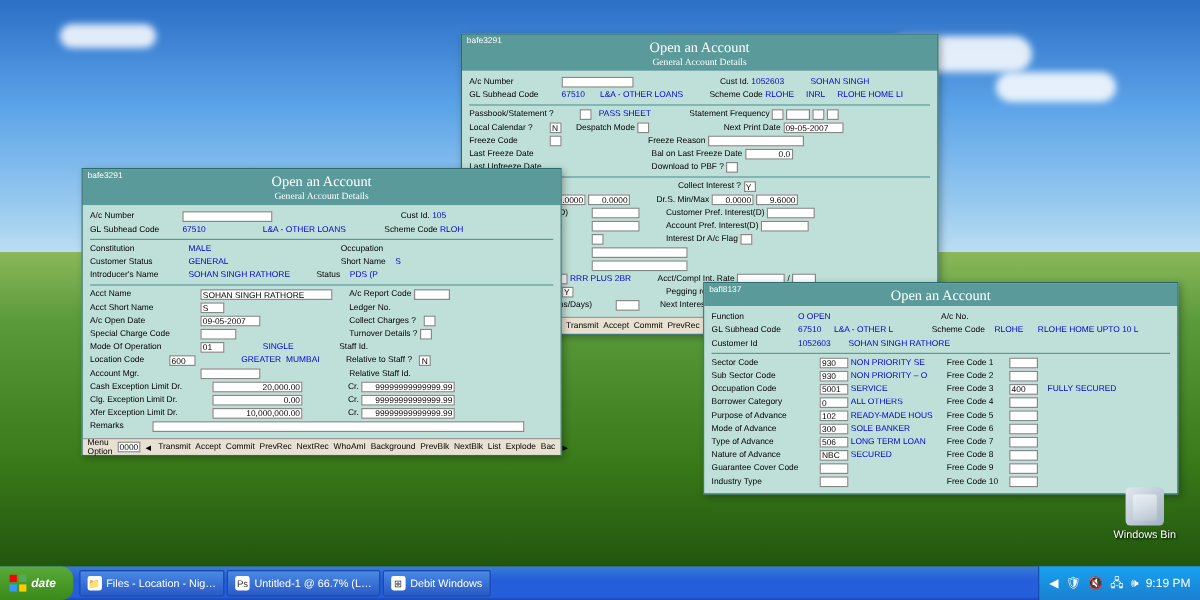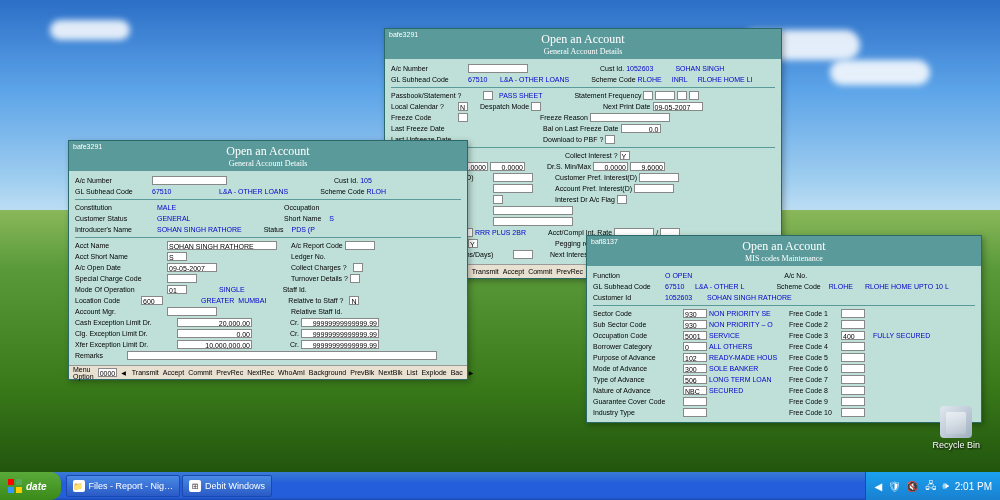--- a/index.html
+++ b/index.html
@@ -368,21 +368,20 @@
       <span>Explode</span> 
       <span>Bac</span>
     <span class="arrow-r"></span>
   </div>
 </div>
 
 <div class="window" style="top:235px; left:586px; width:396px;">
   <div class="tiny-id">bafl8137</div>
   <div class="titlebar">
     <div>Open an Account</div>
-    <div class="titlebar-sub">MIS codes Maintenance</div>
   </div>
   <div class="body-area">
     <div class="row">
       <span class="lbl" style="width:70px">Function</span>
       <span class="val">O OPEN</span>
       <span class="lbl" style="margin-left:90px">A/c No.</span>
     </div>
     <div class="row">
       <span class="lbl" style="width:70px">GL Subhead Code</span>
       <span class="val" style="width:28px">67510</span>
@@ -477,40 +476,44 @@
     <span class="lbl" style="width:50px">Free Code 10</span>
     <span class="inp" style="width:24px"></span>
 
   </div>
       </div>
   </div>
 </div>
 
 <div class="desktop-icon">
   <div class="bin-ico"></div>
-  <div>Recycle Bin</div>
+  <div>Windows Bin</div>
 </div>
 
 <div class="taskbar">
   <div class="start">
     <span class="start-flag"></span>
     <span>date</span>
   </div>
   <div style="width:4px"></div>
   <div id="tbitems" style="display:flex">
   <div class="tbtn">
     <span class="ico">📁</span>
-    <span>Files - Report - Nig…</span>
+    <span>Files - Location - Nig…</span>
+  </div>
+  <div class="tbtn">
+    <span class="ico">Ps</span>
+    <span>Untitled-1 @ 66.7% (L…</span>
   </div>
   <div class="tbtn">
     <span class="ico">⊞</span>
     <span>Debit Windows</span>
   </div>
     </div>
   <div class="tray">
     <span class="ti">◀</span> 
       <span class="ti">🛡</span> 
       <span class="ti">🔇</span> 
       <span class="ti">🖧</span> 
       <span class="ti">🕪</span>
-    <span class="ti">2:01 PM</span>
+    <span class="ti">9:19 PM</span>
   </div>
 </div>
 
 </body></html>

